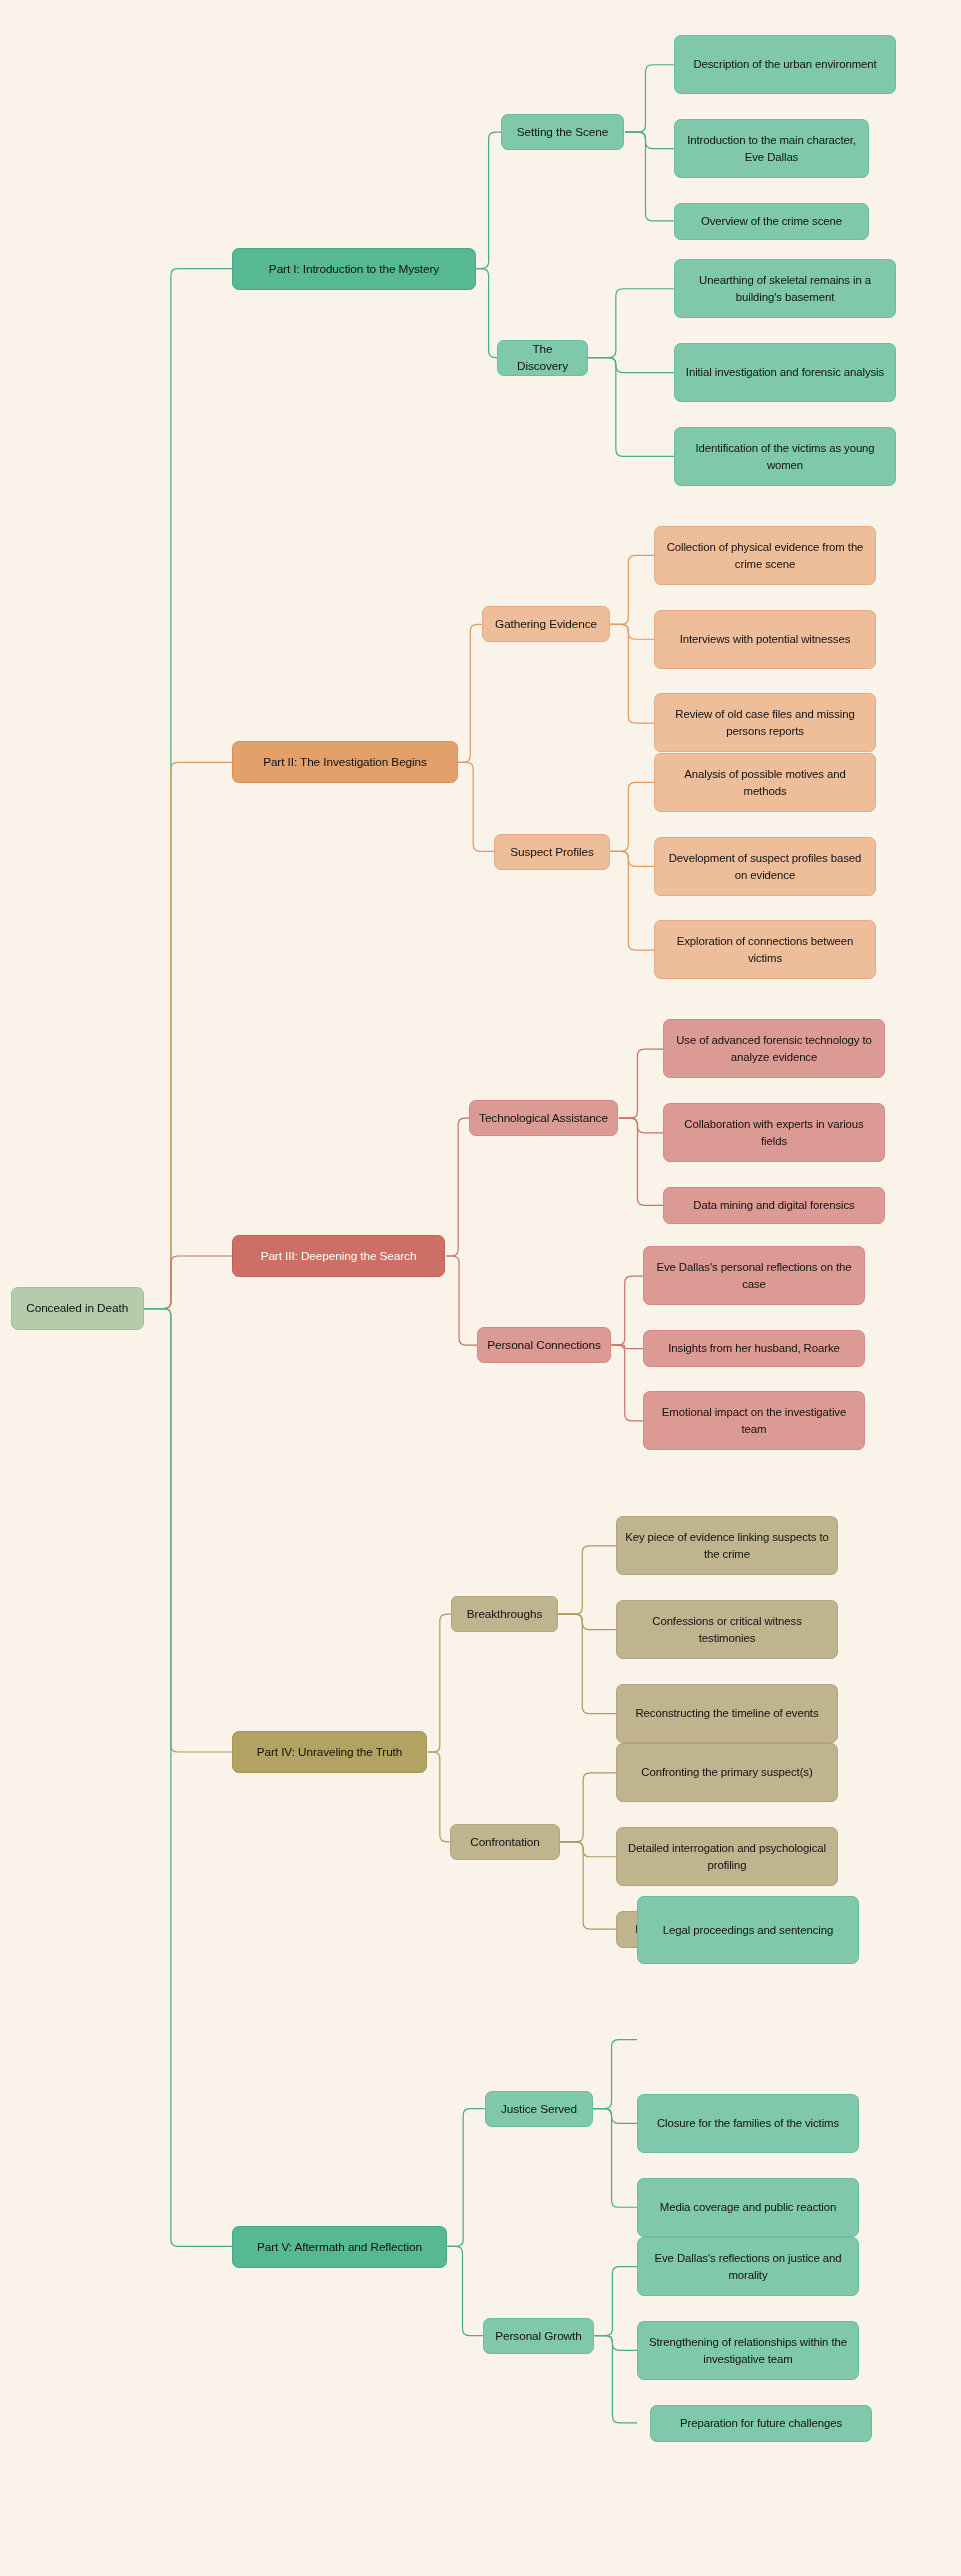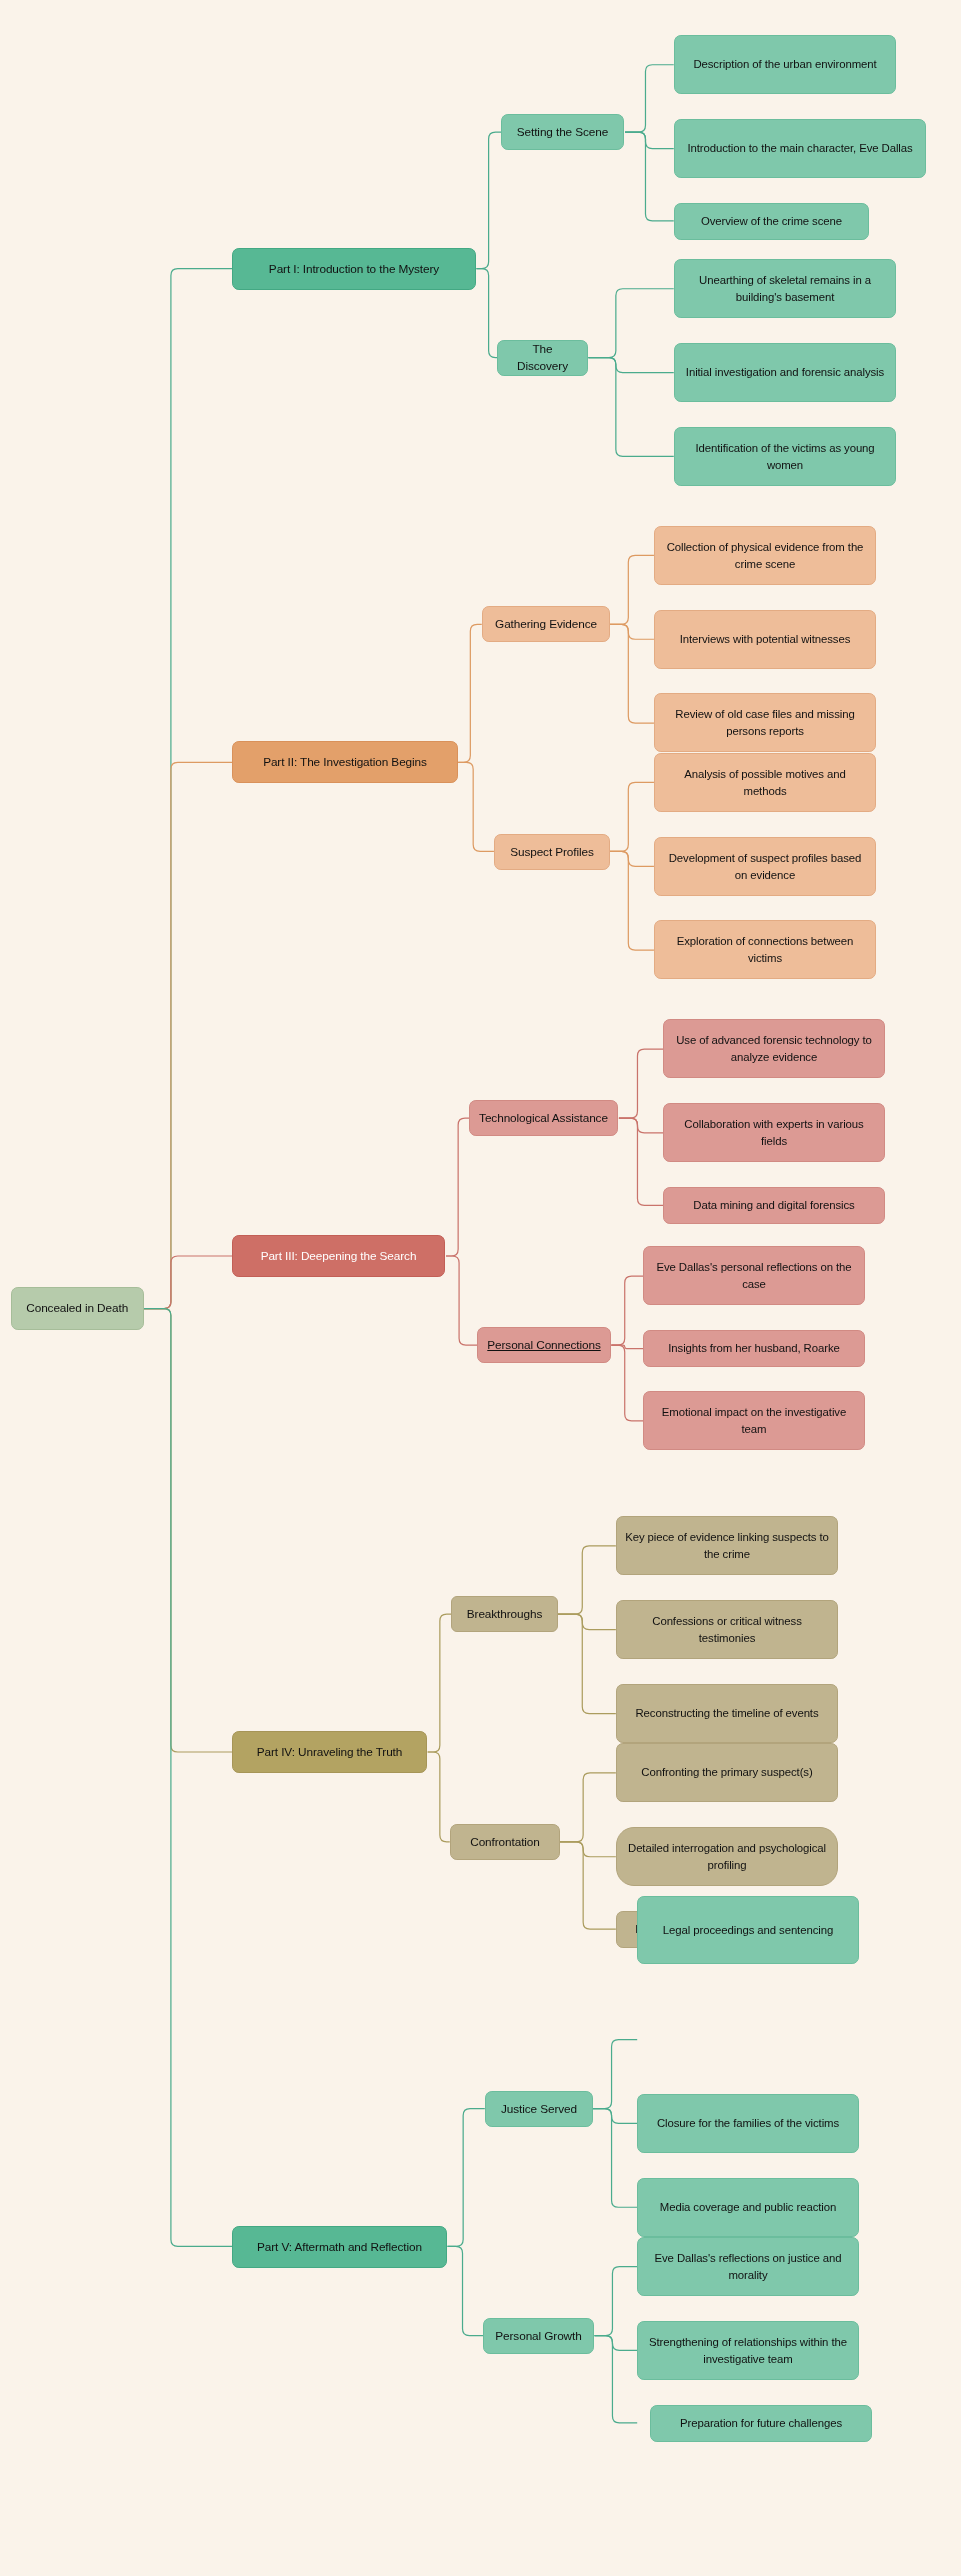--- a/index.html
+++ b/index.html
@@ -111,52 +111,52 @@
       <path d="M 587 2948.5 H 597.74 Q 606.74 2948.5 606.74 2957.5 V 3056.5 Q 606.74 3065.5 615.74 3065.5 H 634" fill="none" stroke="#4aab8d" stroke-width="1.6"></path>
       <path d="M 780 3065.5 H 794.52 Q 803.52 3065.5 803.52 3056.5 V 2984 Q 803.52 2975 812.52 2975 H 836" fill="none" stroke="#4aab8d" stroke-width="1.6"></path>
       <path d="M 780 3065.5 H 794.52 Q 803.52 3065.5 803.52 3074.5 V 3076 Q 803.52 3085 812.52 3085 H 836" fill="none" stroke="#4aab8d" stroke-width="1.6"></path>
       <path d="M 780 3065.5 H 794.52 Q 803.52 3065.5 803.52 3074.5 V 3171 Q 803.52 3180 812.52 3180 H 836" fill="none" stroke="#4aab8d" stroke-width="1.6"></path>
     </svg>
   <div id="nodes-layer">
       <div class="node root" style="left: 10.7px; top: 1287px; width: 133px; height: 43px;">Concealed in Death</div>
       <div class="node n-green-main" style="left: 232px; top: 248px; width: 244px; height: 42px;">Part I: Introduction to the Mystery</div>
       <div class="node n-green-sub" style="left: 501px; top: 114px; width: 123px; height: 36px;">Setting the Scene</div>
       <div class="node n-green-leaf" style="left: 674px; top: 35px; width: 222px; height: 59px;">Description of the urban environment</div>
-      <div class="node n-green-leaf" style="left: 674px; top: 119px; width: 252px; height: 59px;">Introduction to the main character, Eve Dallas</div>
+      <div class="node n-green-leaf" style="left: 674px; top: 119px; width: 195px; height: 59px;">Introduction to the main character, Eve Dallas</div>
       <div class="node n-green-leaf" style="left: 674px; top: 203px; width: 195px; height: 37px;">Overview of the crime scene</div>
       <div class="node n-green-sub" style="left: 497px; top: 340px; width: 91px; height: 36px;">The Discovery</div>
       <div class="node n-green-leaf" style="left: 674px; top: 259px; width: 222px; height: 59px;">Unearthing of skeletal remains in a building's basement</div>
       <div class="node n-green-leaf" style="left: 674px; top: 343px; width: 222px; height: 59px;">Initial investigation and forensic analysis</div>
       <div class="node n-green-leaf" style="left: 674px; top: 427px; width: 222px; height: 59px;">Identification of the victims as young women</div>
       <div class="node n-orange-main" style="left: 232px; top: 741px; width: 226px; height: 42px;">Part II: The Investigation Begins</div>
       <div class="node n-orange-sub" style="left: 482px; top: 606px; width: 128px; height: 36px;">Gathering Evidence</div>
       <div class="node n-orange-leaf" style="left: 654px; top: 526px; width: 222px; height: 59px;">Collection of physical evidence from the crime scene</div>
       <div class="node n-orange-leaf" style="left: 654px; top: 610px; width: 222px; height: 59px;">Interviews with potential witnesses</div>
       <div class="node n-orange-leaf" style="left: 654px; top: 693px; width: 222px; height: 59px;">Review of old case files and missing persons reports</div>
       <div class="node n-orange-sub" style="left: 494px; top: 834px; width: 116px; height: 36px;">Suspect Profiles</div>
       <div class="node n-orange-leaf" style="left: 654px; top: 753px; width: 222px; height: 59px;">Analysis of possible motives and methods</div>
       <div class="node n-orange-leaf" style="left: 654px; top: 837px; width: 222px; height: 59px;">Development of suspect profiles based on evidence</div>
       <div class="node n-orange-leaf" style="left: 654px; top: 920px; width: 222px; height: 59px;">Exploration of connections between victims</div>
       <div class="node n-rose-main" style="left: 232px; top: 1235px; width: 213px; height: 42px;">Part III: Deepening the Search</div>
       <div class="node n-rose-sub" style="left: 469px; top: 1100px; width: 149px; height: 36px;">Technological Assistance</div>
       <div class="node n-rose-leaf" style="left: 663px; top: 1019px; width: 222px; height: 59px;">Use of advanced forensic technology to analyze evidence</div>
       <div class="node n-rose-leaf" style="left: 663px; top: 1103px; width: 222px; height: 59px;">Collaboration with experts in various fields</div>
       <div class="node n-rose-leaf" style="left: 663px; top: 1187px; width: 222px; height: 37px;">Data mining and digital forensics</div>
-      <div class="node n-rose-sub" style="left: 477px; top: 1327px; width: 134px; height: 36px; text-decoration: underline;">Personal Connections</div>
+      <div class="node n-rose-sub" style="left: 477px; top: 1327px; width: 134px; height: 36px;">Personal Connections</div>
       <div class="node n-rose-leaf" style="left: 643px; top: 1246px; width: 222px; height: 59px;">Eve Dallas's personal reflections on the case</div>
       <div class="node n-rose-leaf" style="left: 643px; top: 1330px; width: 222px; height: 37px;">Insights from her husband, Roarke</div>
       <div class="node n-rose-leaf" style="left: 643px; top: 1391px; width: 222px; height: 59px;">Emotional impact on the investigative team</div>
       <div class="node n-khaki-main" style="left: 232px; top: 1731px; width: 195px; height: 42px;">Part IV: Unraveling the Truth</div>
       <div class="node n-khaki-sub" style="left: 451px; top: 1596px; width: 107px; height: 36px; border-radius: 6px;">Breakthroughs</div>
       <div class="node n-khaki-leaf" style="left: 616px; top: 1516px; width: 222px; height: 59px;">Key piece of evidence linking suspects to the crime</div>
       <div class="node n-khaki-leaf" style="left: 616px; top: 1600px; width: 222px; height: 59px;">Confessions or critical witness testimonies</div>
       <div class="node n-khaki-leaf" style="left: 616px; top: 1684px; width: 222px; height: 59px;">Reconstructing the timeline of events</div>
       <div class="node n-khaki-sub" style="left: 450px; top: 1824px; width: 110px; height: 36px;">Confrontation</div>
       <div class="node n-khaki-leaf" style="left: 616px; top: 1743px; width: 222px; height: 59px;">Confronting the primary suspect(s)</div>
-      <div class="node n-khaki-leaf" style="left: 616px; top: 1827px; width: 222px; height: 59px; border-radius: 18px;">Detailed interrogation and psychological profiling</div>
+      <div class="node n-khaki-leaf" style="left: 616px; top: 1827px; width: 222px; height: 59px;">Detailed interrogation and psychological profiling</div>
       <div class="node n-khaki-leaf" style="left: 616px; top: 1911px; width: 149px; height: 37px;">Resolution of the case</div>
       <div class="node n-green-main" style="left: 232px; top: 2226px; width: 215px; height: 42px;">Part V: Aftermath and Reflection</div>
       <div class="node n-green-sub" style="left: 485px; top: 2091px; width: 108px; height: 36px;">Justice Served</div>
       <div class="node n-green-leaf" style="left: 637px; top: 1896px; width: 222px; height: 68px; text-align: right;">Legal proceedings and sentencing</div>
       <div class="node n-green-leaf" style="left: 637px; top: 2094px; width: 222px; height: 59px;">Closure for the families of the victims</div>
       <div class="node n-green-leaf" style="left: 637px; top: 2178px; width: 222px; height: 59px;">Media coverage and public reaction</div>
       <div class="node n-green-sub" style="left: 483px; top: 2318px; width: 111px; height: 36px;">Personal Growth</div>
       <div class="node n-green-leaf" style="left: 637px; top: 2237px; width: 222px; height: 59px;">Eve Dallas's reflections on justice and morality</div>
       <div class="node n-green-leaf" style="left: 637px; top: 2321px; width: 222px; height: 59px;">Strengthening of relationships within the investigative team</div>
       <div class="node n-green-leaf" style="left: 650px; top: 2405px; width: 222px; height: 37px;">Preparation for future challenges</div>

